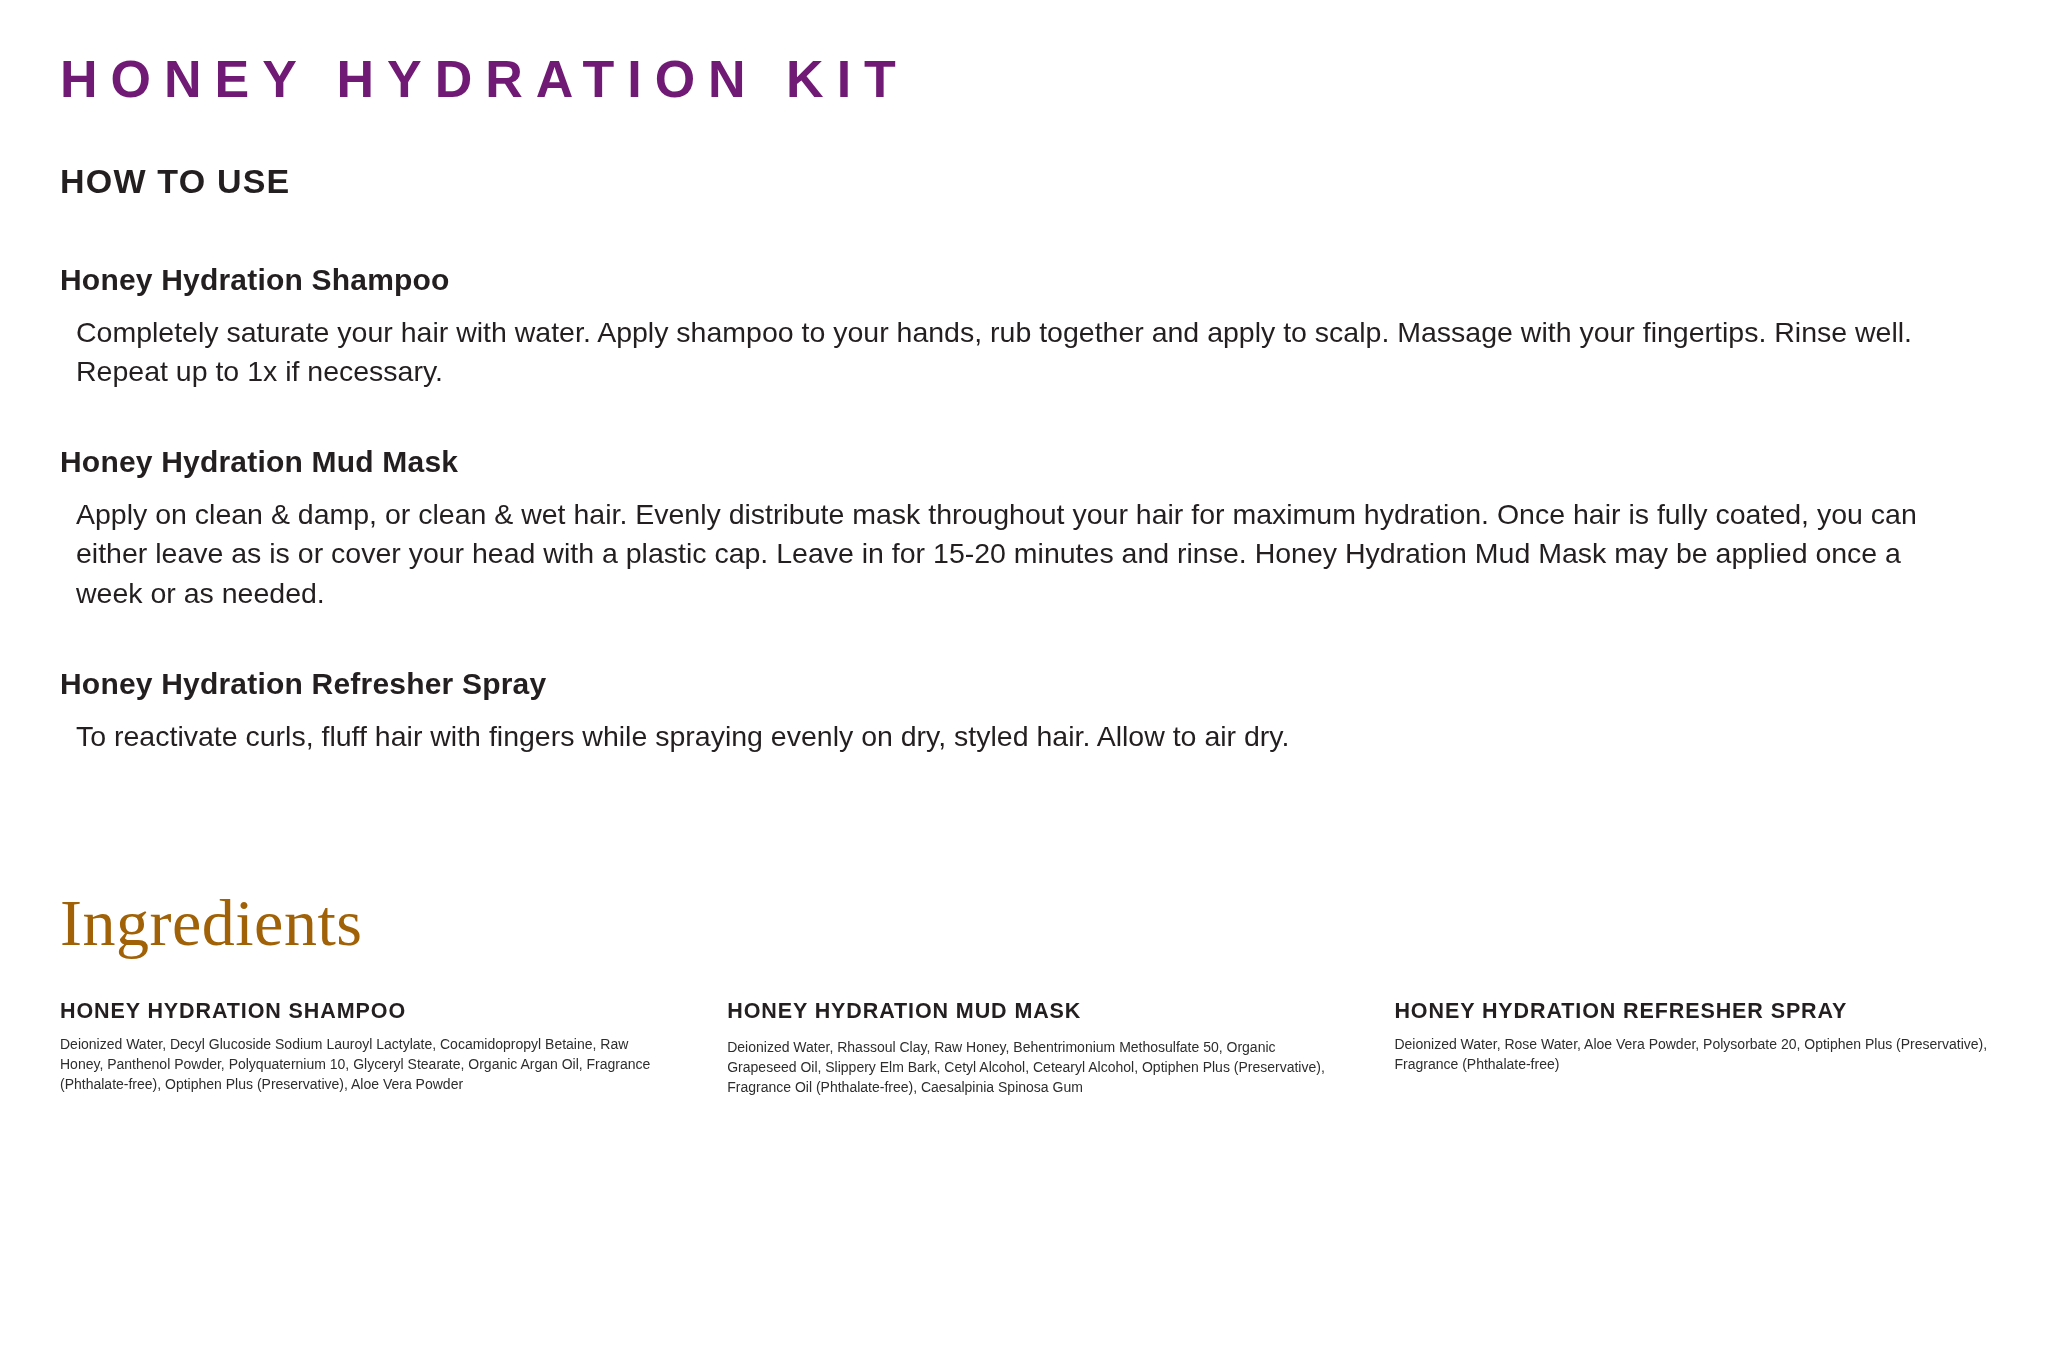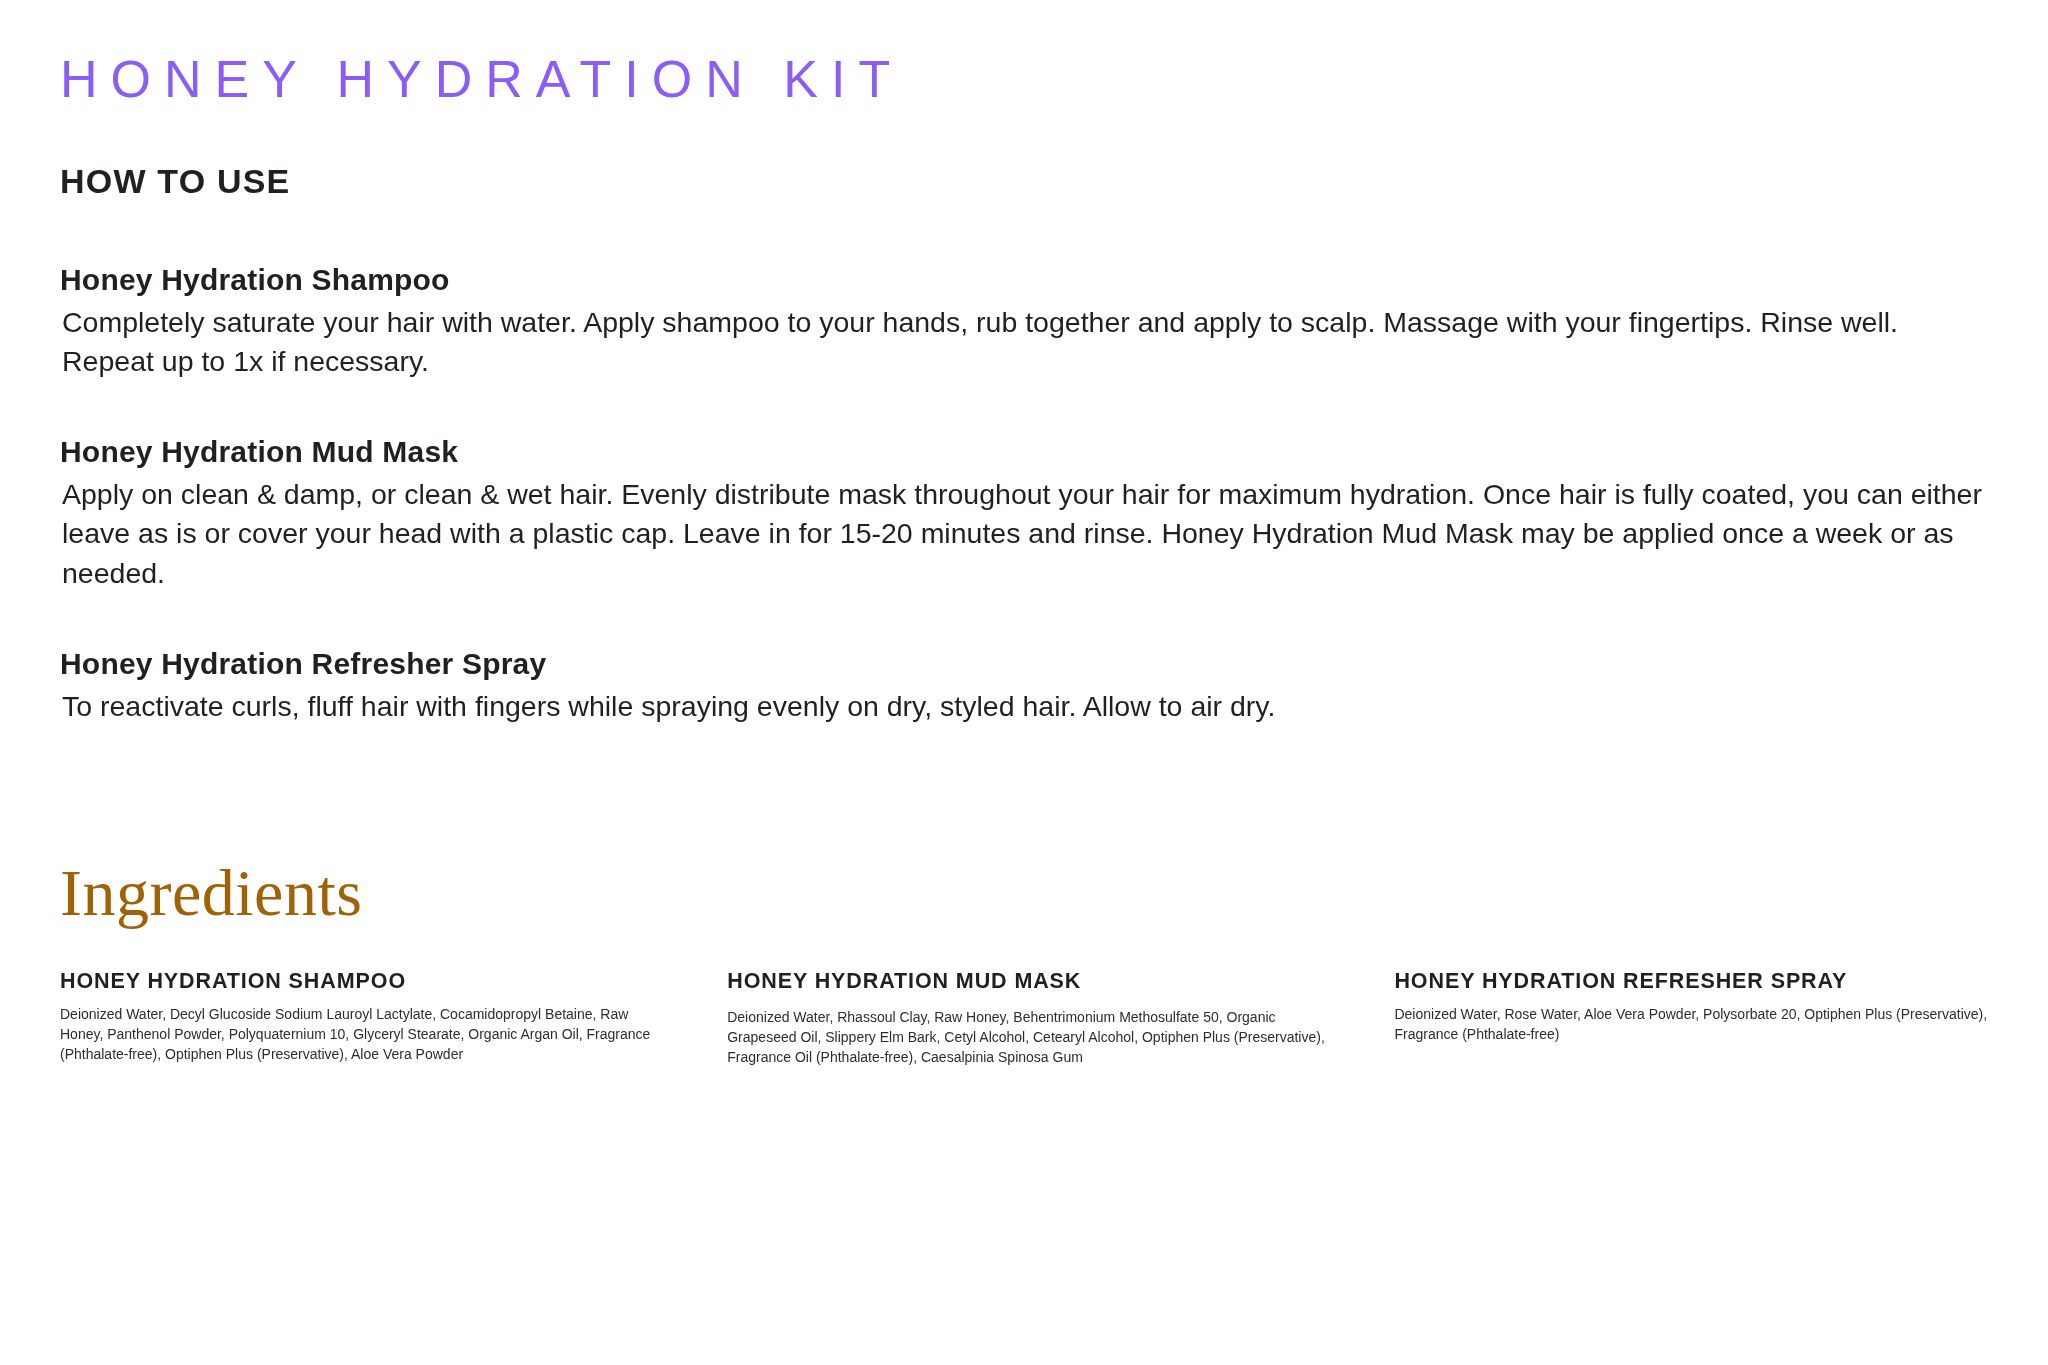--- a/index.html
+++ b/index.html
@@ -16,23 +16,23 @@
   }
   .page {
     position: relative;
     width: 2048px;
     height: 1365px;
     box-sizing: border-box;
     padding: 48px 56px 0 56px;
   }
   .kit-title {
     font-size: 52px;
-    font-weight: 400;
+    font-weight: 700;
     letter-spacing: 13px;
-    color: #8b5cf6;
+    color: #701a75;
     margin: 0 0 2px 4px;
     line-height: 1.2;
     white-space: nowrap;
   }
   .how-to-use {
     font-size: 34px;
     font-weight: 700;
     letter-spacing: 1.2px;
     color: #231f20;
     margin: 52px 0 0 4px;
@@ -48,21 +48,21 @@
     font-weight: 700;
     color: #231f20;
     margin: 0 0 6px 0;
     letter-spacing: 0.2px;
   }
   .section-body {
     font-size: 28.5px;
     font-weight: 400;
     color: #231f20;
     line-height: 1.37;
-    margin: 2px;
+    margin: 16px;
     max-width: 1925px;
   }
   .ingredients-heading {
     font-family: "Liberation Serif", serif;
     font-size: 66px;
     font-weight: 400;
     color: #a16207;
     margin: 132px 0 0 4px;
     letter-spacing: 0.5px;
     line-height: 1.05;

